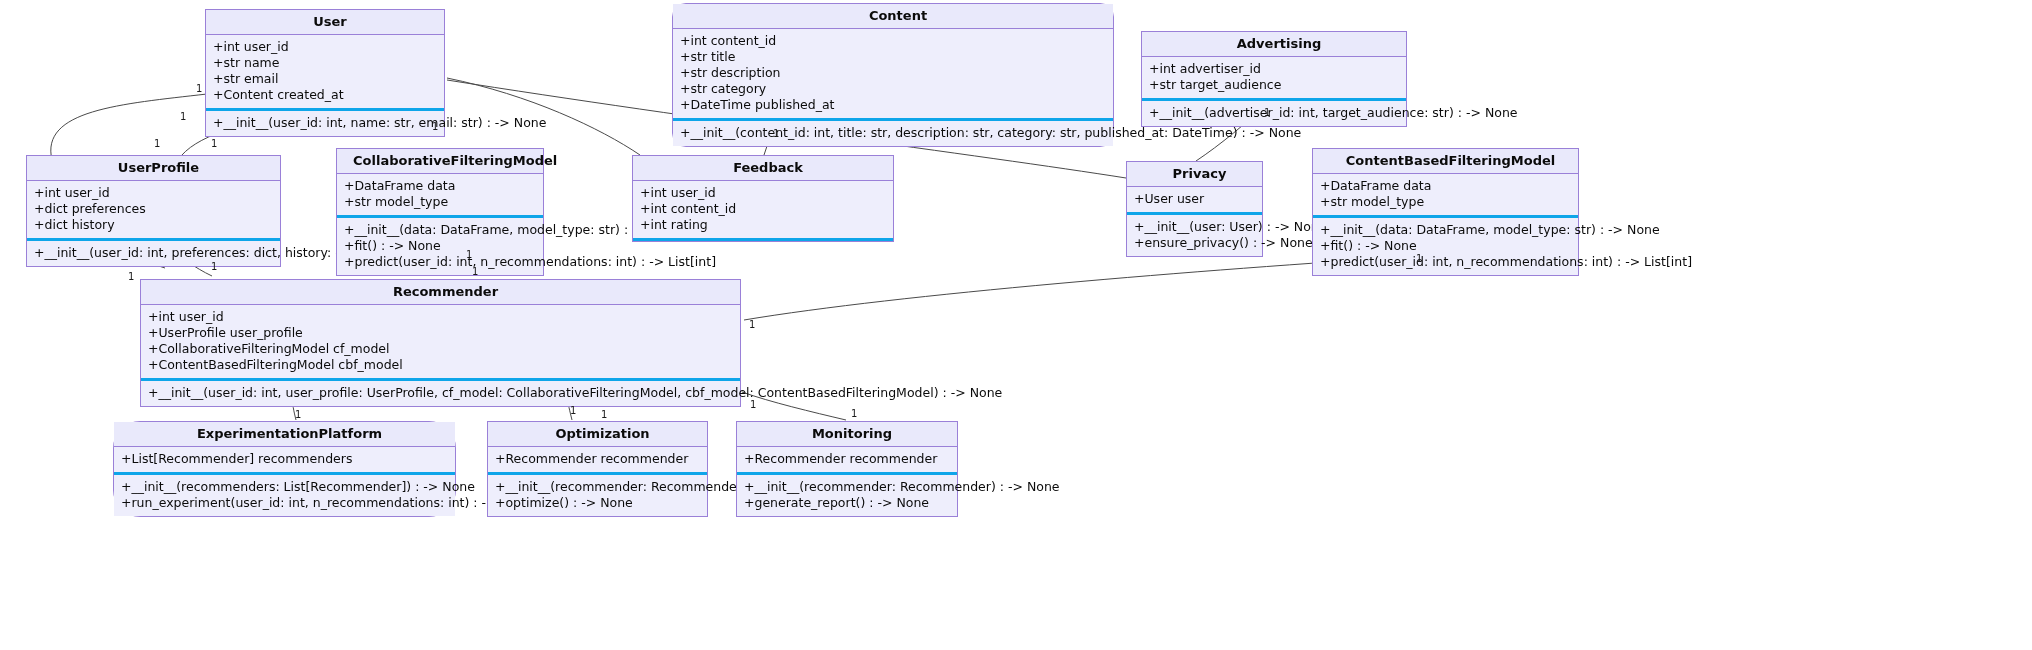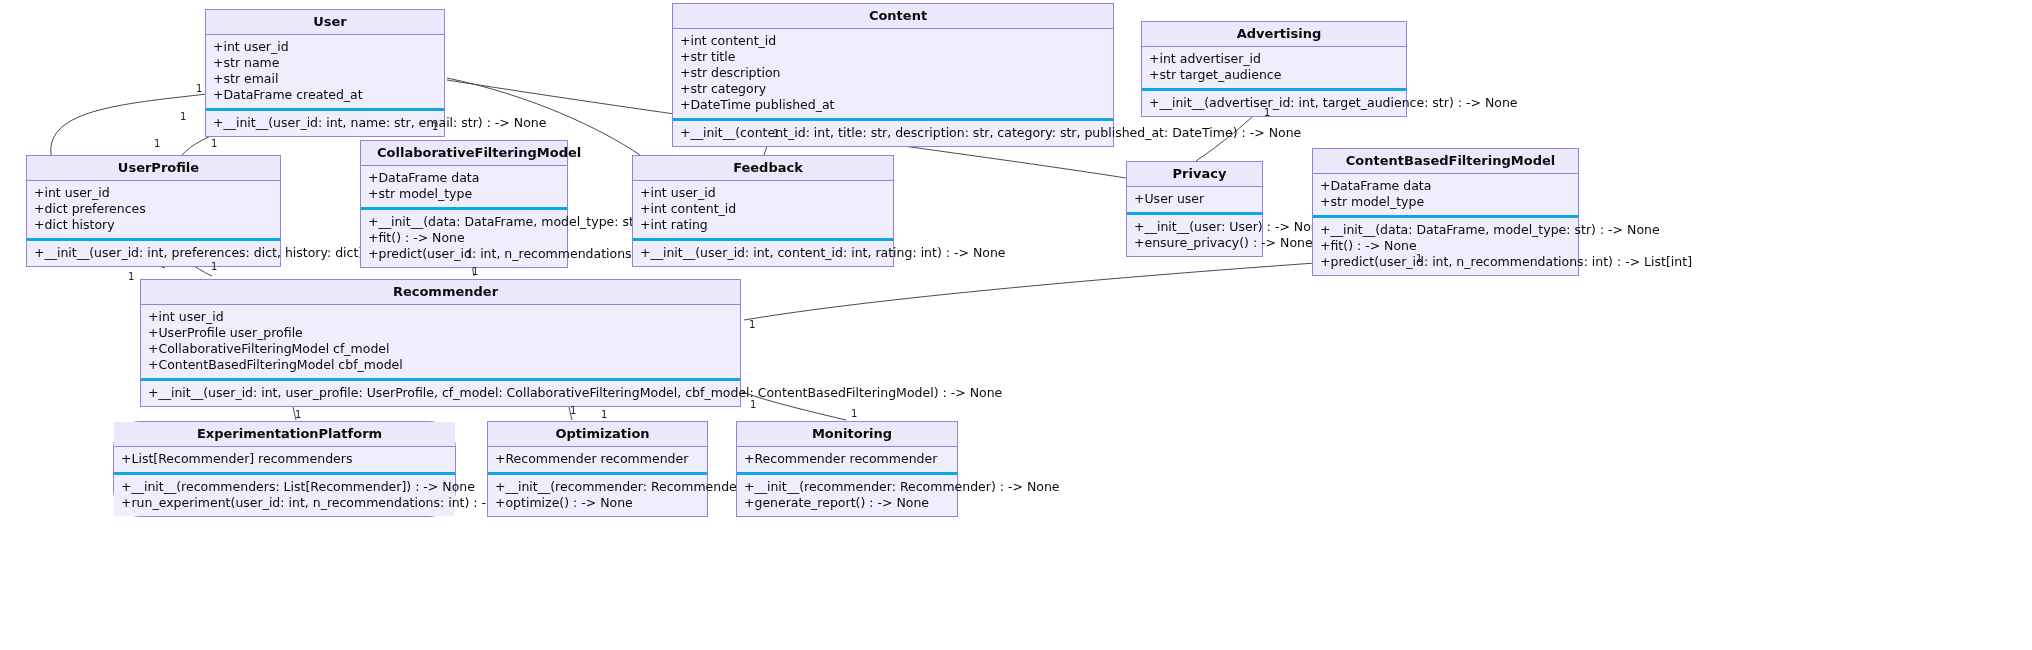--- a/index.html
+++ b/index.html
@@ -82,81 +82,78 @@
       <path d="M 742,392 C 770,402 812,412 846,420" fill="none" stroke="#4a4a4a" stroke-width="1"></path>
     </svg>
 
   <div id="classes-layer">
       <div class="uml-class" style="left: 205px; top: 9px; width: 240px;">
         <div class="uml-header">User</div>
         <div class="uml-attrs">
           <div class="uml-row">+int user_id</div>
           <div class="uml-row">+str name</div>
           <div class="uml-row">+str email</div>
-          <div class="uml-row">+DataFrame created_at</div>
+          <div class="uml-row">+Content created_at</div>
         </div>
         <div class="uml-ops">
           <div class="uml-row">+__init__(user_id: int, name: str, email: str) : -&gt; None</div>
         </div>
       </div>
-      <div class="uml-class" style="left: 672px; top: 3px; width: 442px;">
+      <div class="uml-class" style="left: 672px; top: 3px; width: 442px; border-radius: 14px;">
         <div class="uml-header">Content</div>
         <div class="uml-attrs">
           <div class="uml-row">+int content_id</div>
           <div class="uml-row">+str title</div>
           <div class="uml-row">+str description</div>
           <div class="uml-row">+str category</div>
           <div class="uml-row">+DateTime published_at</div>
         </div>
         <div class="uml-ops">
           <div class="uml-row">+__init__(content_id: int, title: str, description: str, category: str, published_at: DateTime) : -&gt; None</div>
         </div>
       </div>
-      <div class="uml-class" style="left: 1141px; top: 21px; width: 266px;">
+      <div class="uml-class" style="left: 1141px; top: 31px; width: 266px;">
         <div class="uml-header">Advertising</div>
         <div class="uml-attrs">
           <div class="uml-row">+int advertiser_id</div>
           <div class="uml-row">+str target_audience</div>
         </div>
         <div class="uml-ops">
           <div class="uml-row">+__init__(advertiser_id: int, target_audience: str) : -&gt; None</div>
         </div>
       </div>
       <div class="uml-class" style="left: 26px; top: 155px; width: 255px;">
         <div class="uml-header">UserProfile</div>
         <div class="uml-attrs">
           <div class="uml-row">+int user_id</div>
           <div class="uml-row">+dict preferences</div>
           <div class="uml-row">+dict history</div>
         </div>
         <div class="uml-ops">
           <div class="uml-row">+__init__(user_id: int, preferences: dict, history: dict) : -&gt; None</div>
         </div>
       </div>
-      <div class="uml-class" style="left: 336px; top: 140px; width: 208px; margin-left: 24px;">
+      <div class="uml-class" style="left: 336px; top: 148px; width: 208px;">
         <div class="uml-header">CollaborativeFilteringModel</div>
         <div class="uml-attrs">
           <div class="uml-row">+DataFrame data</div>
           <div class="uml-row">+str model_type</div>
         </div>
         <div class="uml-ops">
           <div class="uml-row">+__init__(data: DataFrame, model_type: str) : -&gt; None</div>
           <div class="uml-row">+fit() : -&gt; None</div>
           <div class="uml-row">+predict(user_id: int, n_recommendations: int) : -&gt; List[int]</div>
         </div>
       </div>
       <div class="uml-class" style="left: 632px; top: 155px; width: 262px;">
         <div class="uml-header">Feedback</div>
         <div class="uml-attrs">
           <div class="uml-row">+int user_id</div>
           <div class="uml-row">+int content_id</div>
           <div class="uml-row">+int rating</div>
-        </div>
-        <div class="uml-ops">
-          <div class="uml-row">+__init__(user_id: int, content_id: int, rating: int) : -&gt; None</div>
         </div>
       </div>
       <div class="uml-class" style="left: 1126px; top: 161px; width: 137px;">
         <div class="uml-header">Privacy</div>
         <div class="uml-attrs">
           <div class="uml-row">+User user</div>
         </div>
         <div class="uml-ops">
           <div class="uml-row">+__init__(user: User) : -&gt; None</div>
           <div class="uml-row">+ensure_privacy() : -&gt; None</div>

